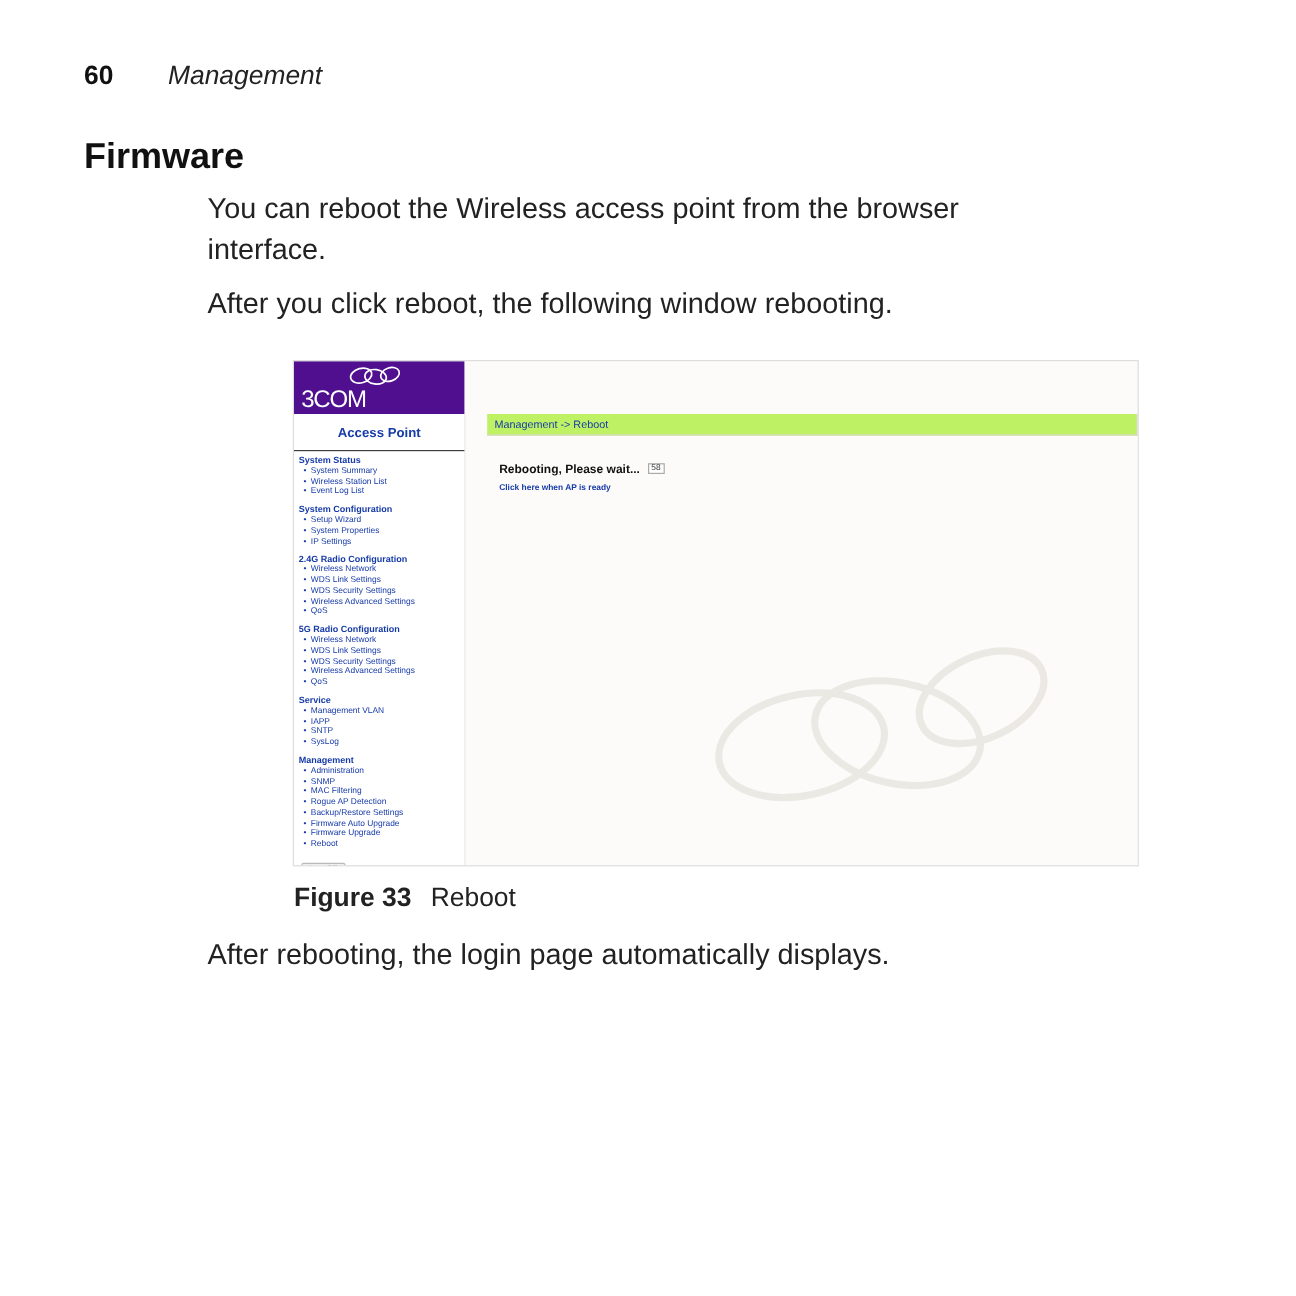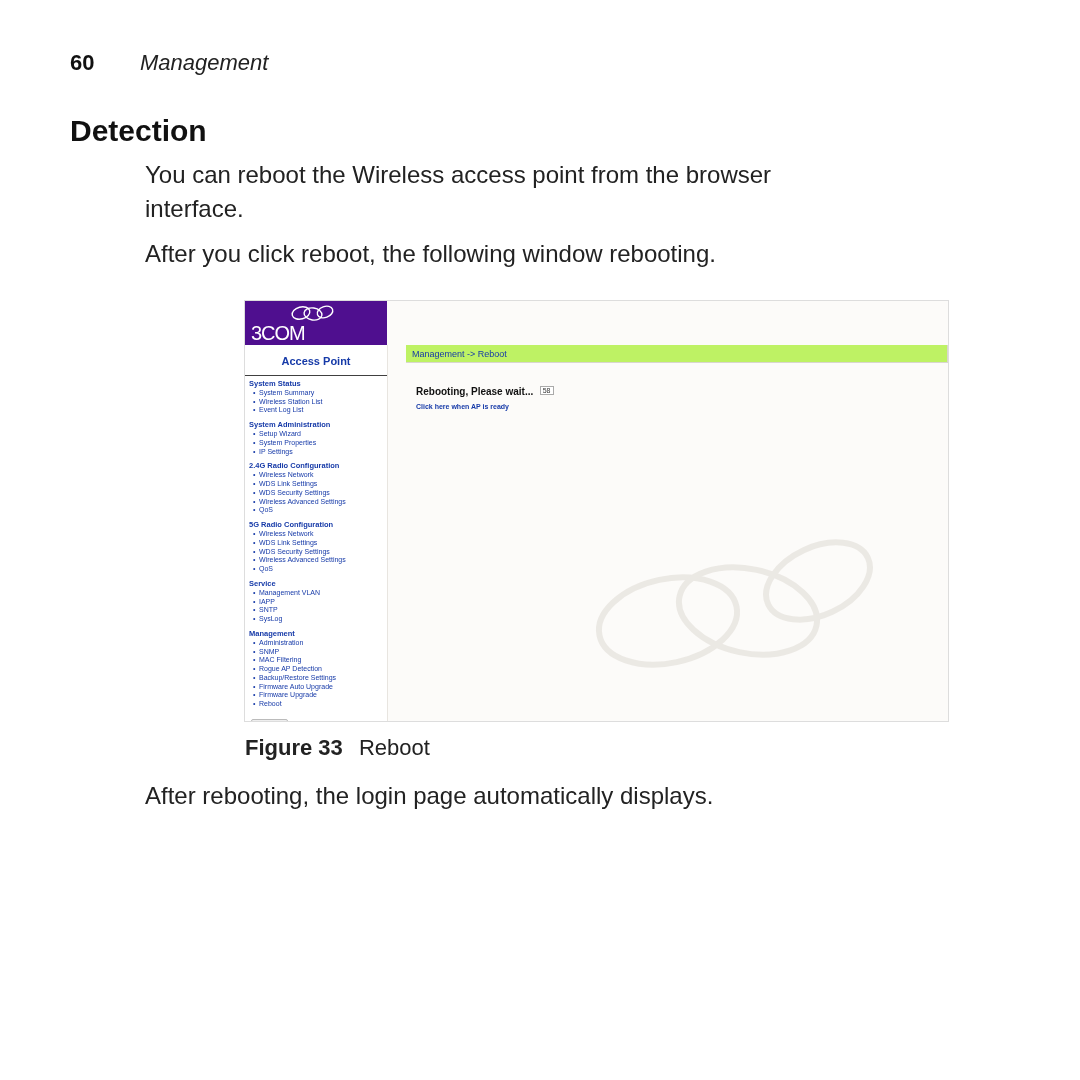--- a/index.html
+++ b/index.html
@@ -35,21 +35,21 @@
     font-style: italic;
     color: #222;
     font-weight: 400;
   }
   .section-title {
     font-size: 30px;
     font-weight: 700;
     color: #111;
     margin-bottom: 10px;
   }
-  .indent-block { margin-left: 75px; }
+  .indent-block { margin-left: 103px; }
   .body-text {
     font-size: 24px;
     line-height: 1.4;
     color: #222;
     margin: 0 0 12px 0;
     font-weight: 300;
   }
   
   .shot {
     margin: 30px 0 10px 175px;
@@ -207,21 +207,21 @@
 </head>
 <body>
 
 <div class="page">
 
   <div class="header-line">
     <span class="page-num">60</span>
     <span class="chapter">Management</span>
   </div>
 
-  <div class="section-title">Detection</div>
+  <div class="section-title">Firmware</div>
 
   <div class="indent-block">
     <p class="body-text">You can reboot the Wireless access point from the browser interface.</p>
     <p class="body-text">After you click reboot, the following window rebooting.</p>
   </div>
 
   <div class="shot">
     <div class="shot-top">
       <div class="logo-cell">
         <svg class="rings-logo" width="48" height="20" viewBox="0 0 48 20">
@@ -238,21 +238,21 @@
       <div class="sidebar">
         <div class="ap-label">Access Point</div>
 
         <div class="nav-section">System Status</div>
         <ul class="nav-list">
           <li>System Summary</li>
           <li>Wireless Station List</li>
           <li>Event Log List</li>
         </ul>
 
-        <div class="nav-section">System Administration</div>
+        <div class="nav-section">System Configuration</div>
         <ul class="nav-list">
           <li>Setup Wizard</li>
           <li>System Properties</li>
           <li>IP Settings</li>
         </ul>
 
         <div class="nav-section">2.4G Radio Configuration</div>
         <ul class="nav-list">
           <li>Wireless Network</li>
           <li>WDS Link Settings</li>

